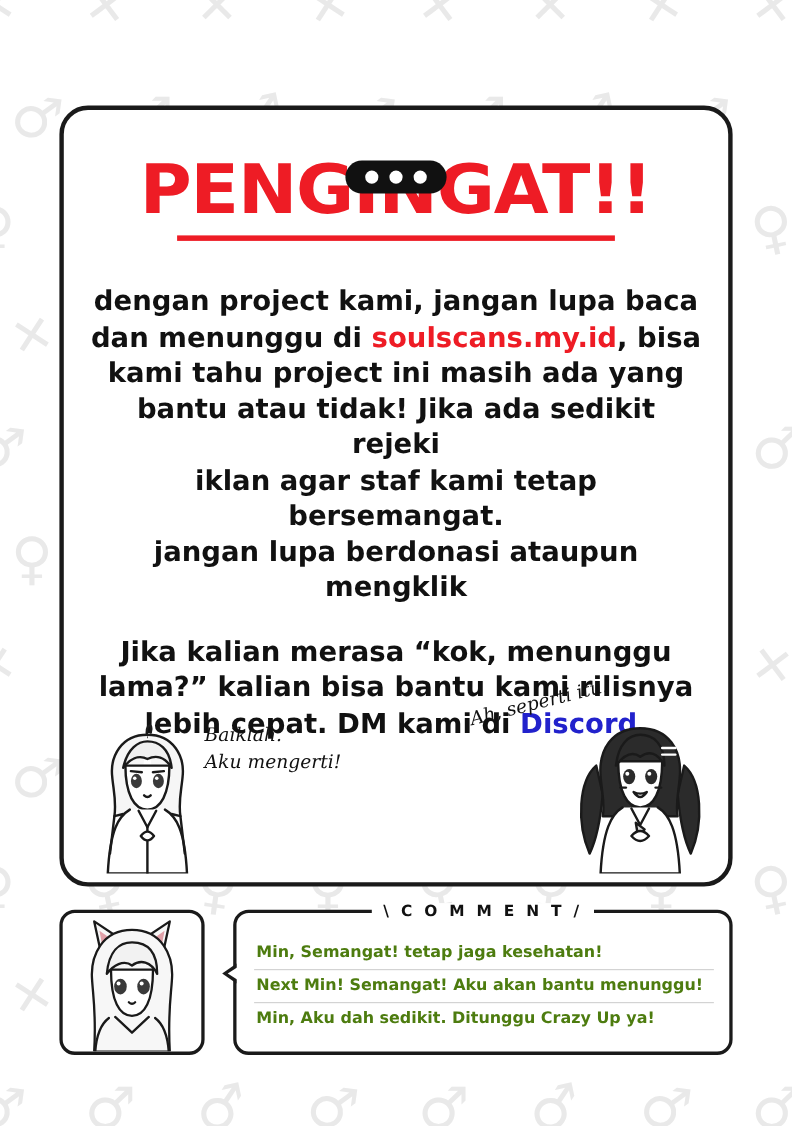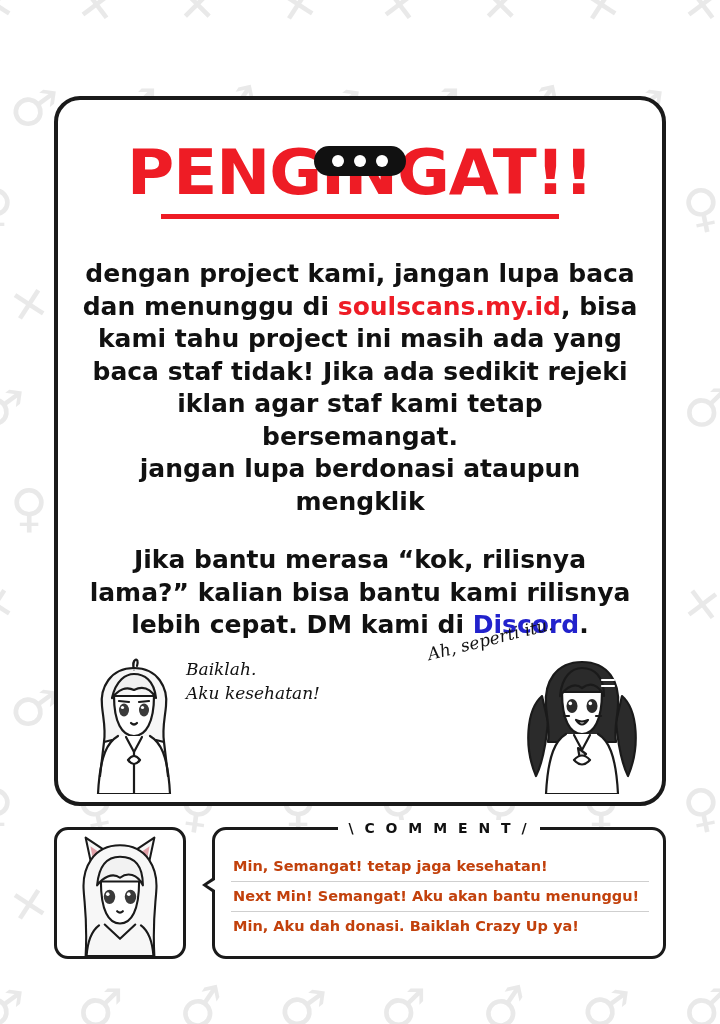--- a/index.html
+++ b/index.html
@@ -196,21 +196,21 @@
     font-family: "DejaVu Sans", sans-serif;
     font-weight: bold;
     font-size: 14px;
     letter-spacing: 3px;
     color: #111111;
   }
   .comment-row {
     font-family: "DejaVu Sans", sans-serif;
     font-weight: bold;
     font-size: 14.5px;
-    color: #c2410c;
+    color: #4d7c0f;
     padding: 6px 2px 7px 2px;
     border-bottom: 1.5px solid #cfcfcf;
   }
   .comment-row:last-child { border-bottom: none; }
 </style>
 </head>
 <body>
 
 <div id="bg">
     <span class="bg-glyph" style="color: rgb(233, 233, 233); left: -24px; top: -18px; font-size: 46px; transform: rotate(-12deg);">✕</span>
@@ -313,25 +313,25 @@
 
   <div id="heading-wrap">
     <div id="heading">PENGINGAT!!</div>
     <div id="heading-rule"></div>
   </div>
 
   <div id="body-text">
     <p>dengan project kami, jangan lupa baca</p>
     <p><span>dan menunggu di </span><span class="hl-red">soulscans.my.id</span><span>, bisa</span></p>
     <p>kami tahu project ini masih ada yang</p>
-    <p>baca staf tidak! Jika ada sedikit rejeki</p>
+    <p>bantu atau tidak! Jika ada sedikit rejeki</p>
     <p>iklan agar staf kami tetap bersemangat.</p>
     <p>jangan lupa berdonasi ataupun mengklik</p>
 
-    <p id="para2">Jika bantu merasa “kok, rilisnya</p>
+    <p id="para2">Jika kalian merasa “kok, menunggu</p>
     <p>lama?” kalian bisa bantu kami rilisnya</p>
     <p><span>lebih cepat. DM kami di </span><span class="hl-blue">Discord</span><span>.</span></p>
   </div>
 
   <div class="char" id="char-left">
     <svg viewBox="0 0 120 150" width="120" height="150" aria-hidden="true">
       <g fill="none" stroke="#1a1a1a" stroke-width="2.2" stroke-linecap="round" stroke-linejoin="round">
 
         <path d="M60 26 C 57 14, 66 12, 63 22"></path>
 
@@ -359,21 +359,21 @@
         <path d="M54 116 q 6 -8 12 0 q -6 8 -12 0 Z" fill="#ffffff"></path>
 
         <path d="M30 98 L 26 132"></path>
         <path d="M90 98 L 94 132"></path>
       </g>
     </svg>
   </div>
 
   <div class="handwrite" id="hw-left">
     <div>Baiklah.</div>
-    <div>Aku kesehatan!</div>
+    <div>Aku mengerti!</div>
   </div>
 
   <div class="char" id="char-right">
     <svg viewBox="0 0 132 150" width="132" height="150" aria-hidden="true">
       <g fill="none" stroke="#1a1a1a" stroke-width="2.2" stroke-linecap="round" stroke-linejoin="round">
 
         <path d="M26 52 C 10 66, 8 104, 20 132 C 26 120, 30 100, 32 78 Z" fill="#2b2b2b" stroke="#1a1a1a"></path>
         <path d="M106 52 C 122 66, 124 104, 112 132 C 106 120, 102 100, 100 78 Z" fill="#2b2b2b" stroke="#1a1a1a"></path>
 
         <path d="M66 18 C 40 18, 28 38, 30 62 C 31 76, 34 86, 32 98 L 100 98 C 98 86, 101 76, 102 62 C 104 38, 92 18, 66 18 Z" fill="#2b2b2b"></path>
@@ -436,15 +436,15 @@
       </g>
     </svg>
   </div>
 
   <div id="comment-box">
     <div id="comment-title">
       <span>\  C O M M E N T  /</span>
     </div>
     <div class="comment-row">Min, Semangat! tetap jaga kesehatan!</div>
     <div class="comment-row">Next Min! Semangat! Aku akan bantu menunggu!</div>
-    <div class="comment-row">Min, Aku dah donasi. Baiklah Crazy Up ya!</div>
+    <div class="comment-row">Min, Aku dah sedikit. Ditunggu Crazy Up ya!</div>
   </div>
 </div>
 
 </body></html>

